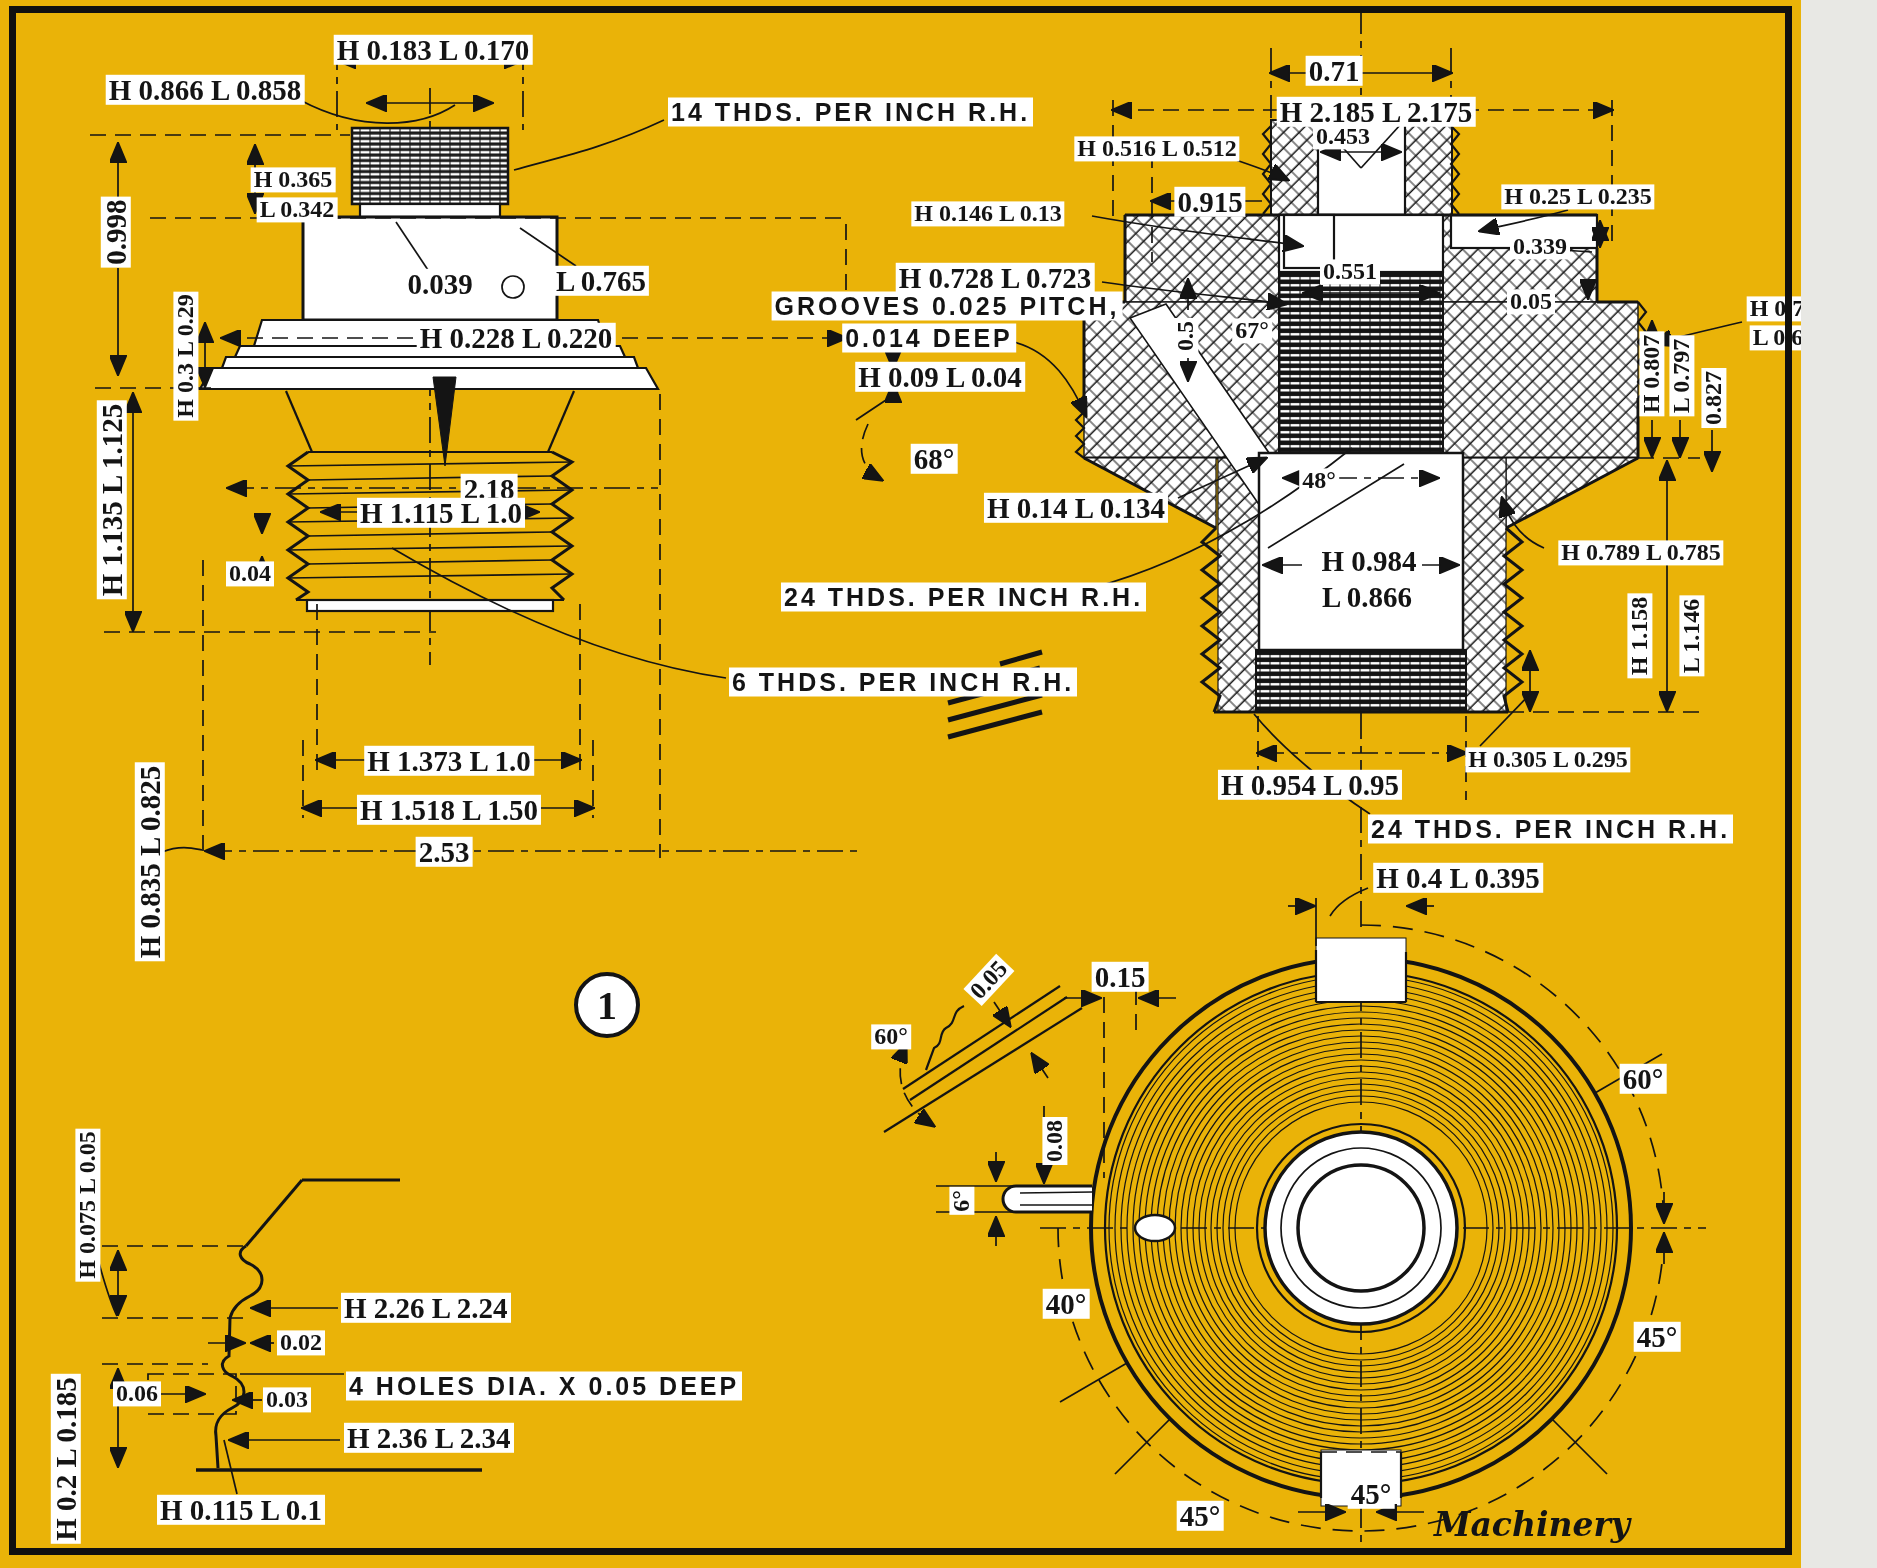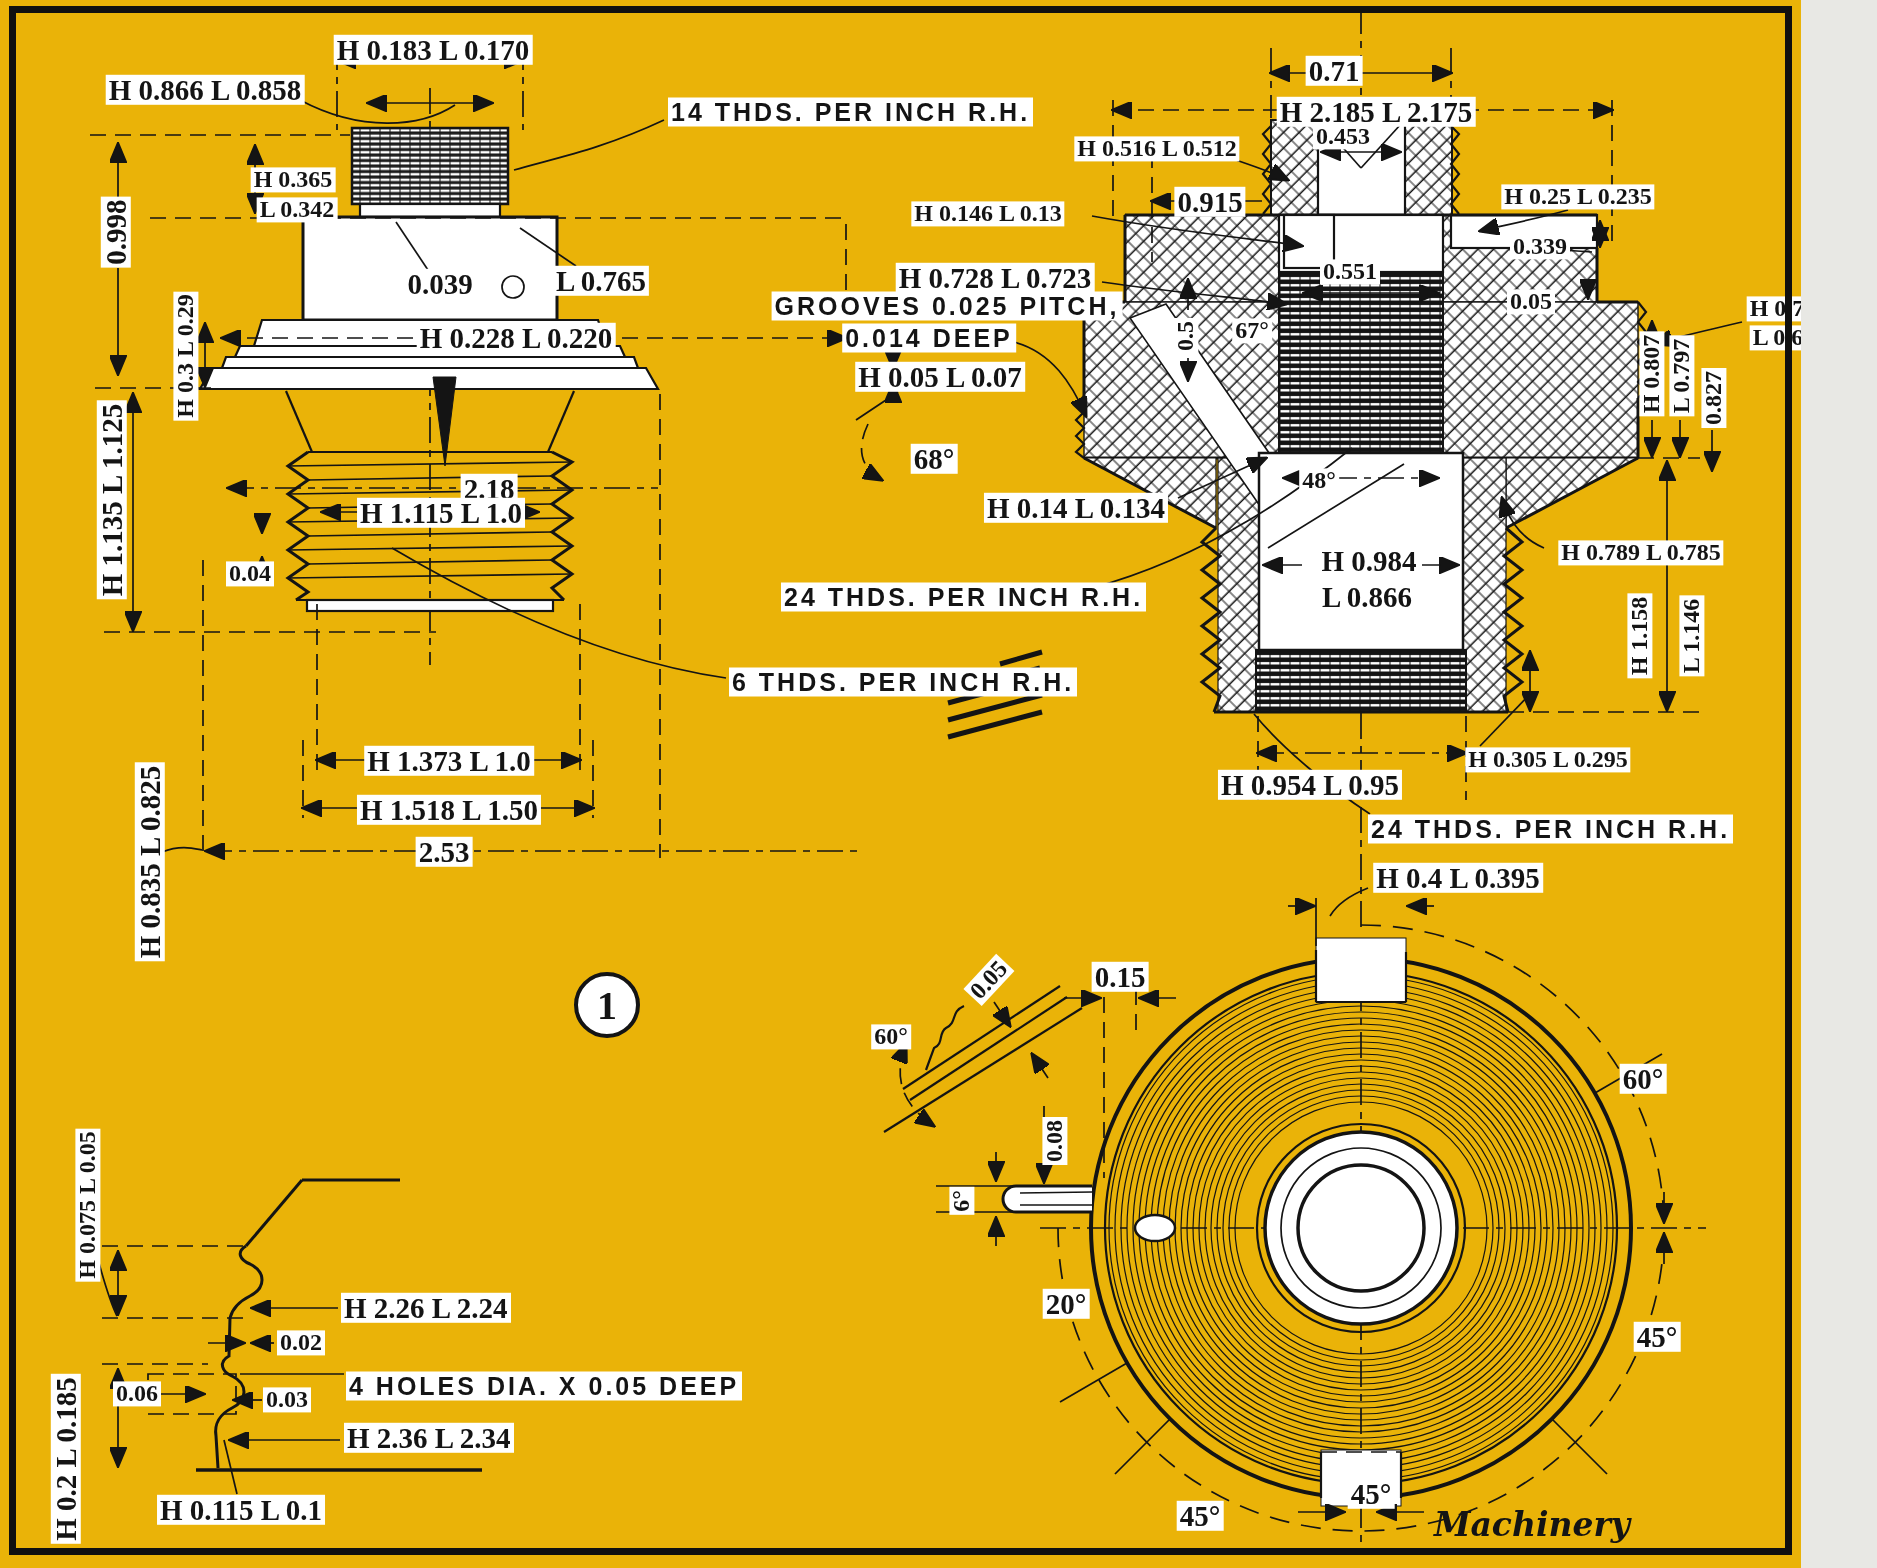--- a/index.html
+++ b/index.html
@@ -331,21 +331,21 @@
 <div class="lbl note la" style="left:668px;top:112px">14 THDS. PER INCH R.H.</div>
 <div class="lbl sm" style="left:293px;top:180px">H 0.365</div>
 <div class="lbl sm" style="left:297px;top:210px">L 0.342</div>
 <div class="lbl v" style="left:116px;top:232px">0.998</div>
 <div class="lbl" style="left:440px;top:284px">0.039</div>
 <div class="lbl" style="left:601px;top:281px">L 0.765</div>
 <div class="lbl" style="left:516px;top:338px">H 0.228 L 0.220</div>
 <div class="lbl v sm" style="left:186px;top:356px">H 0.3 L 0.29</div>
 <div class="lbl note" style="left:947px;top:306px">GROOVES 0.025 PITCH,</div>
 <div class="lbl note" style="left:929px;top:338px">0.014 DEEP</div>
-<div class="lbl" style="left:940px;top:377px">H 0.05 L 0.07</div>
+<div class="lbl" style="left:940px;top:377px">H 0.09 L 0.04</div>
 <div class="lbl" style="left:934px;top:459px">68°</div>
 <div class="lbl" style="left:489px;top:489px">2.18</div>
 <div class="lbl" style="left:441px;top:513px">H 1.115 L 1.0</div>
 <div class="lbl sm" style="left:250px;top:574px">0.04</div>
 <div class="lbl v" style="left:112px;top:500px">H 1.135 L 1.125</div>
 <div class="lbl note la" style="left:781px;top:597px">24 THDS. PER INCH R.H.</div>
 <div class="lbl note la" style="left:729px;top:682px">6 THDS. PER INCH R.H.</div>
 <div class="lbl" style="left:449px;top:761px">H 1.373 L 1.0</div>
 <div class="lbl" style="left:449px;top:810px">H 1.518 L 1.50</div>
 <div class="lbl" style="left:444px;top:852px">2.53</div>
@@ -379,21 +379,21 @@
 <div class="lbl sm" style="left:1548px;top:760px">H 0.305 L 0.295</div>
 <div class="lbl" style="left:1310px;top:785px">H 0.954 L 0.95</div>
 <div class="lbl note la" style="left:1368px;top:829px">24 THDS. PER INCH R.H.</div>
 <div class="lbl" style="left:1458px;top:878px">H 0.4 L 0.395</div>
 
 <div class="lbl sm" style="left:891px;top:1037px">60°</div>
 <div class="lbl d sm" style="left:989px;top:980px">0.05</div>
 <div class="lbl" style="left:1120px;top:977px">0.15</div>
 <div class="lbl v sm" style="left:1055px;top:1141px">0.08</div>
 <div class="lbl v sm" style="left:962px;top:1201px">6°</div>
-<div class="lbl" style="left:1066px;top:1304px">20°</div>
+<div class="lbl" style="left:1066px;top:1304px">40°</div>
 <div class="lbl" style="left:1643px;top:1079px">60°</div>
 <div class="lbl" style="left:1657px;top:1337px">45°</div>
 <div class="lbl" style="left:1200px;top:1516px">45°</div>
 <div class="lbl" style="left:1371px;top:1494px">45°</div>
 
 <div class="lbl v sm" style="left:88px;top:1205px">H 0.075 L 0.05</div>
 <div class="lbl la" style="left:341px;top:1308px">H 2.26 L 2.24</div>
 <div class="lbl sm" style="left:301px;top:1343px">0.02</div>
 <div class="lbl sm" style="left:137px;top:1394px">0.06</div>
 <div class="lbl sm" style="left:287px;top:1400px">0.03</div>

